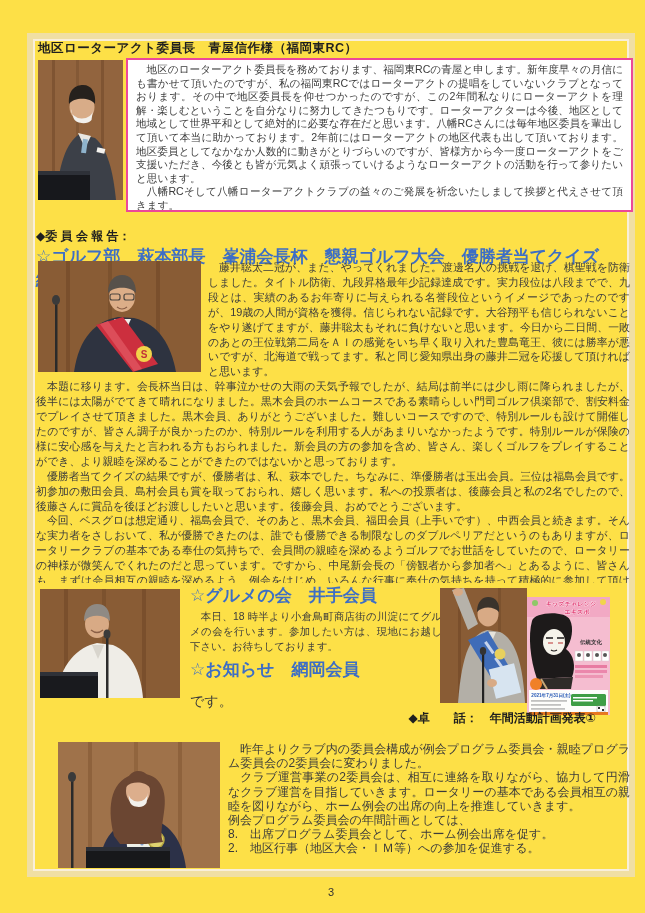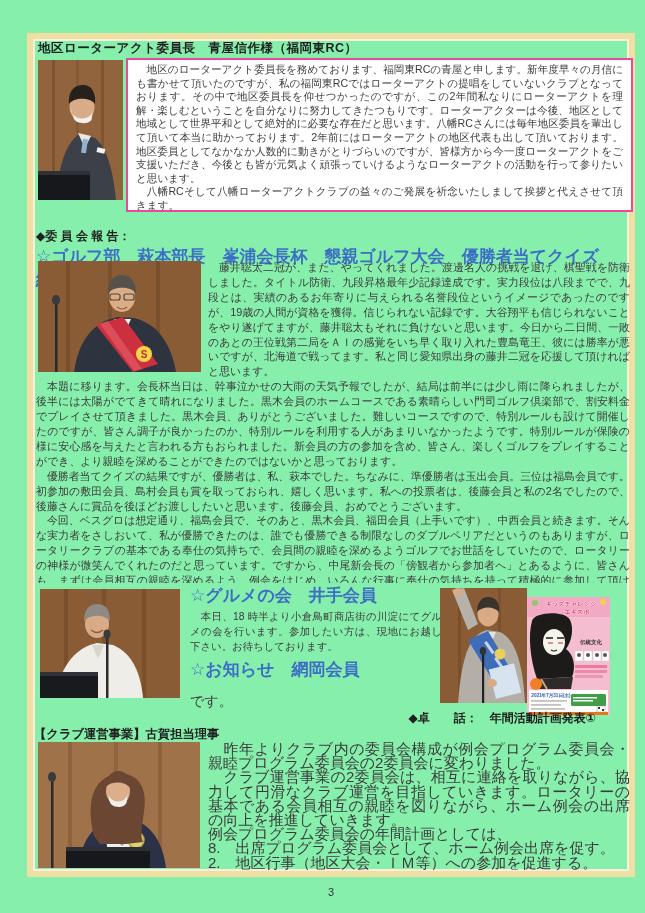--- a/index.html
+++ b/index.html
@@ -2,21 +2,21 @@
 <html><head>
 <meta charset="utf-8">
 <style>
   * { margin:0; padding:0; box-sizing:border-box; }
   html,body { background:#ffffff; }
   body {
     width:645px; height:913px;
     font-family:"Liberation Sans","DejaVu Sans",sans-serif;
     color:#3b3b3b;
   }
-  .page { position:relative; width:645px; height:913px; background:#86efac; overflow:hidden; }
+  .page { position:relative; width:645px; height:913px; background:#fde047; overflow:hidden; }
 
   .frame {
     position:absolute; left:27px; top:33px; width:608px; height:844px;
     border:6px solid #f0dfa3;
     box-shadow: inset 0 0 0 2px #f9efda;
   }
 
   .abs { position:absolute; }
 
   .doc-title { left:38px; top:40px; width:560px; font-size:12.5px; font-weight:600; color:#1f1f1f; letter-spacing:.5px; }
@@ -47,21 +47,21 @@
   .gourmet-col .body { margin-top:2px; font-size:10.4px; line-height:15px; text-align:justify; }
   .gourmet-col .notice-h { margin-top:4px; }
   .gourmet-col .notice1 { margin-top:4px; font-size:10.4px; line-height:15px; }
   .gourmet-col .notice2 { margin-top:13px; font-size:14px; line-height:15px; }
 
   .taku-heading { left:36px; top:710px; width:560px;text-align:right; }
   .taku-sub { left:34px; top:726px; width:560px; font-size:12.3px; font-weight:600; color:#1f1f1f; }
 
   .talk-text {
     left:36px; top:742px; width:594px; height:128px;
-    font-size:15px; line-height:14.2px; text-align:justify; overflow:hidden;
+    font-size:12px; line-height:14.2px; text-align:justify; overflow:hidden;padding-left:20px;
   }
   .talk-text .float-photo { float:left; width:162px; height:126px; margin:0 8px 2px 2px; }
   .talk-text p { margin:0; }
 
   .page-num { left:0; top:886px; width:662px; text-align:center; font-size:11px; color:#333; }
 </style>
 </head>
 <body>
 
 <div class="page">
@@ -213,21 +213,20 @@
       <rect x="46" y="100" width="24" height="1.5" fill="#ffffff"></rect>
       <rect x="46" y="103" width="20" height="1.5" fill="#ffffff"></rect>
       <rect x="70" y="109" width="8" height="6" fill="#ffffff" stroke="#888888" stroke-width=".4"></rect>
       <rect x="71" y="110" width="2" height="2" fill="#333333"></rect>
         <rect x="75" y="112" width="2" height="2" fill="#333333"></rect>
       <rect x="2" y="115" width="79" height="3" fill="#e87820"></rect>
     </svg>
   </div>
 
   <div class="abs sec-heading taku-heading">◆卓　　話：　年間活動計画発表①</div>
-  <div class="abs taku-sub">【クラブ運営事業】古賀担当理事</div>
 
   <div class="abs talk-text">
     <div class="float-photo photo" style="position:relative;">
       <svg viewBox="0 0 162 126">
         <rect width="162" height="126" fill="#a5774e"></rect>
         <rect x="30" width="4" height="126" fill="#85583130" opacity="1" fill-opacity=".0"></rect>
         <rect x="30" width="4" height="126" fill="#855831" opacity=".55"></rect>
         <rect x="76" width="4" height="126" fill="#855831" opacity=".45"></rect>
         <rect x="120" width="4" height="126" fill="#855831" opacity=".55"></rect>
         <rect width="162" height="126" fill="#5d3c22" opacity=".08"></rect>

